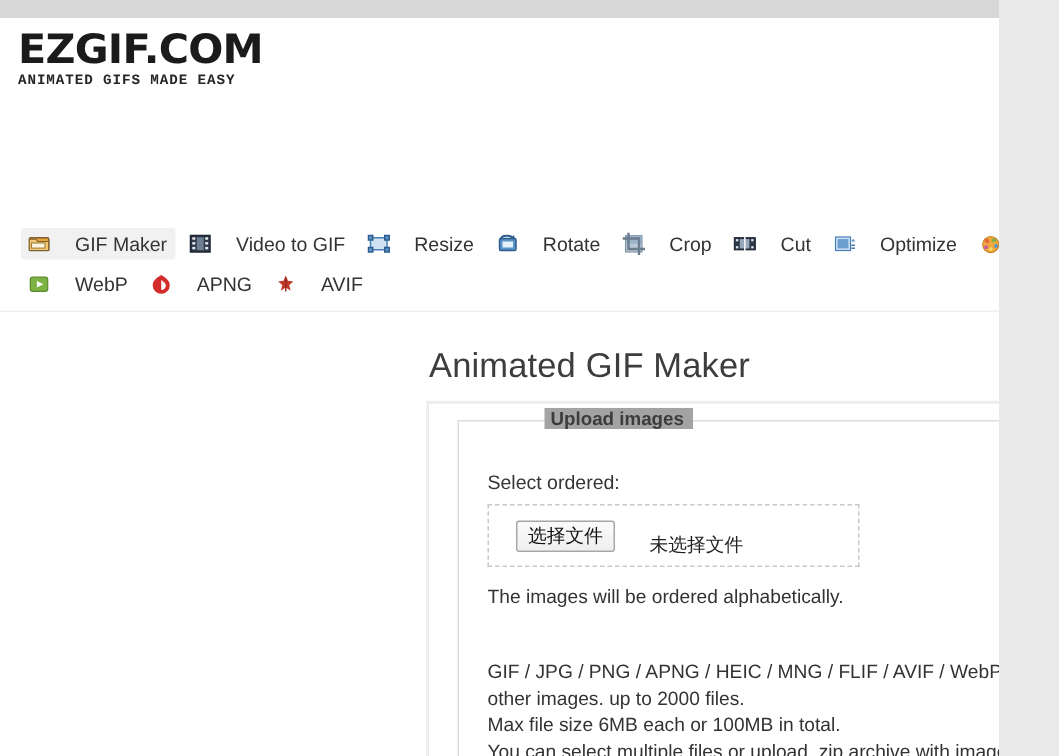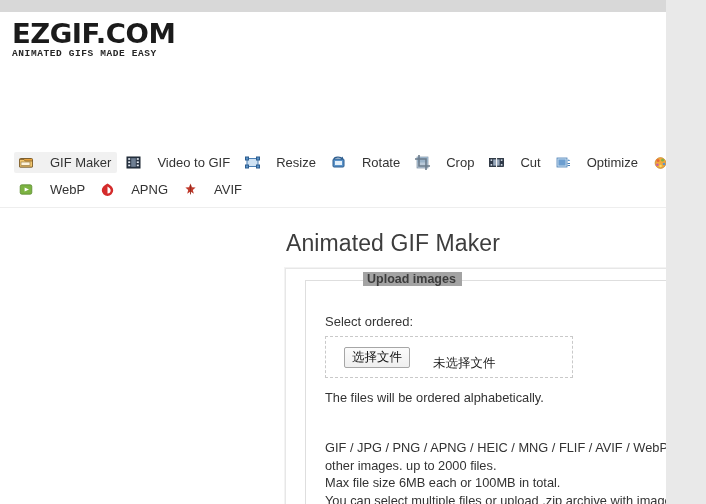--- a/index.html
+++ b/index.html
@@ -397,21 +397,21 @@
         <div class="select-label">Select ordered:</div>
 
         <div class="dropzone">
           <span class="file-input">
             <span class="file-btn">选择文件</span>
             <span class="file-none">未选择文件</span>
           </span>
         </div>
 
         <div class="info">
-          <div>The files will be ordered alphabetically.</div>
+          <div>The images will be ordered alphabetically.</div>
         </div>
 
         <div class="info-block2">
           <div class="nowrap">GIF / JPG / PNG / APNG / HEIC / MNG / FLIF / AVIF / WebP or</div>
           <div class="nowrap">other images. up to 2000 files.</div>
           <div class="nowrap">Max file size 6MB each or 100MB in total.</div>
           <div class="nowrap">You can select multiple files or upload .zip archive with images.</div>
         </div>
       </div>
     </div>

